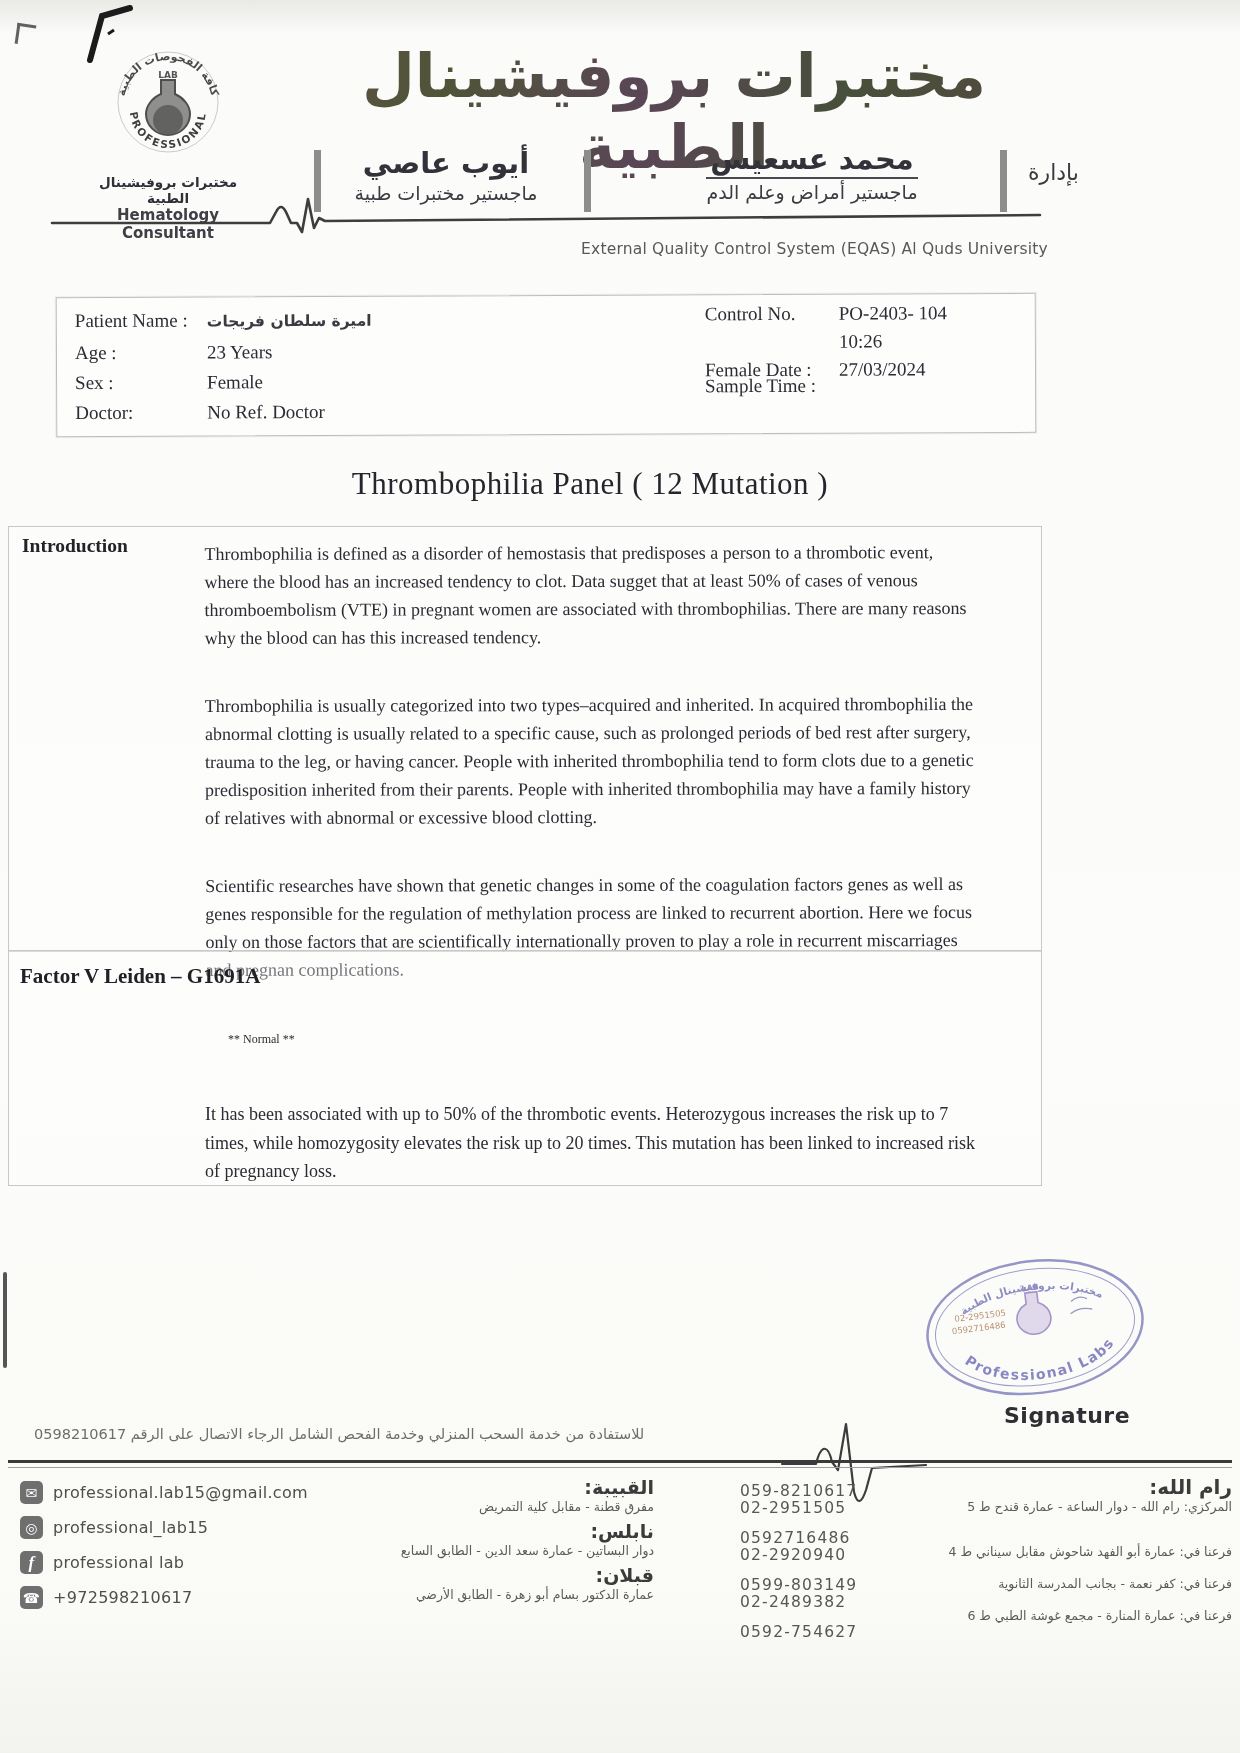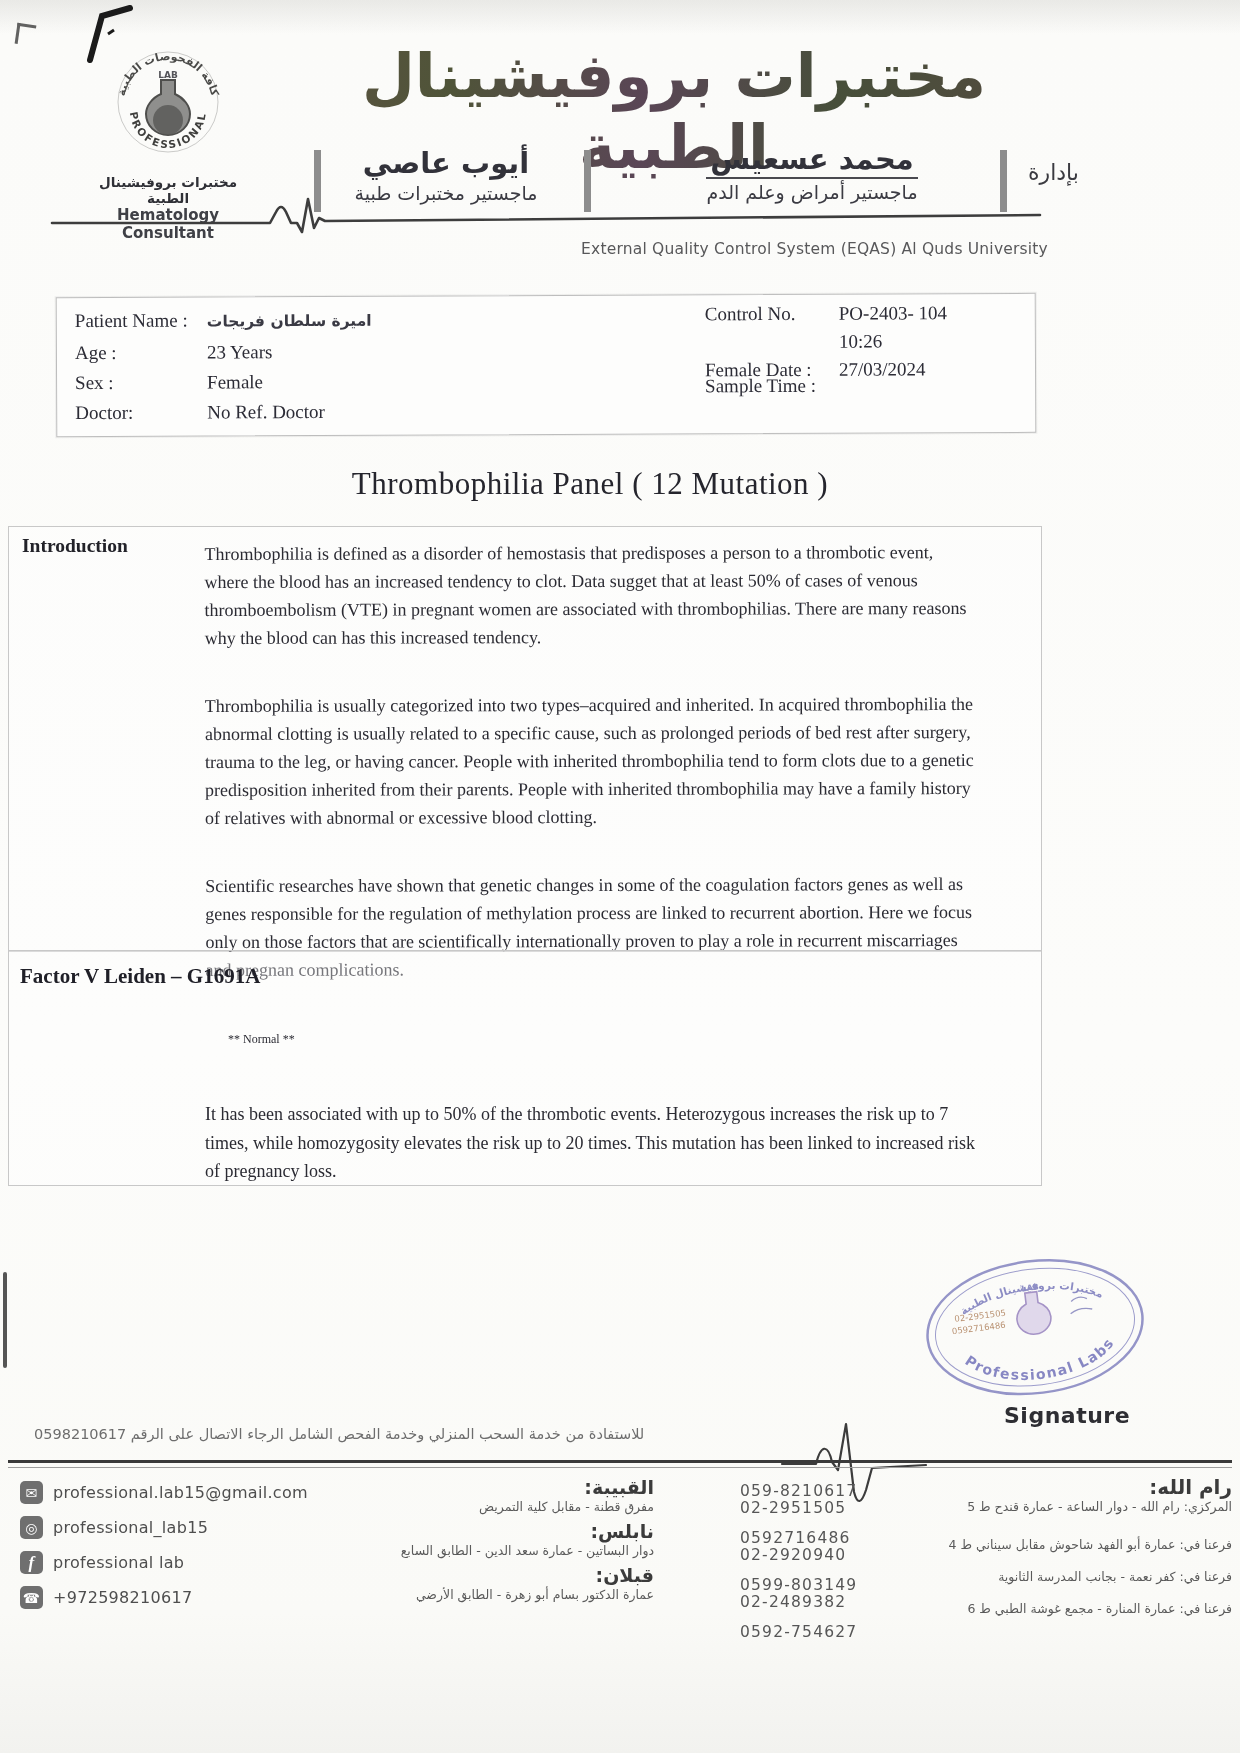--- a/index.html
+++ b/index.html
@@ -243,19 +243,19 @@
       <div>0599-803149</div>
       <div>02-2489382</div>
     </div>
     <div class="pg" style="margin-top:8px;">
       <div>0592-754627</div>
     </div>
   </div>
 
   <div class="branches-b">
     <div class="rb-head">رام الله:</div>
-    <div class="rb-line" style="margin-bottom:21px;">المركزي: رام الله - دوار الساعة - عمارة قندح ط 5</div>
+    <div class="rb-line" style="margin-bottom:28px;">المركزي: رام الله - دوار الساعة - عمارة قندح ط 5</div>
     <div class="rb-line">فرعنا في: عمارة أبو الفهد شاحوش مقابل سيناني ط 4</div>
     <div class="rb-line">فرعنا في: كفر نعمة - بجانب المدرسة الثانوية</div>
     <div class="rb-line">فرعنا في: عمارة المنارة - مجمع غوشة الطبي ط 6</div>
   </div>
 
 </div>
 
 </body></html>

